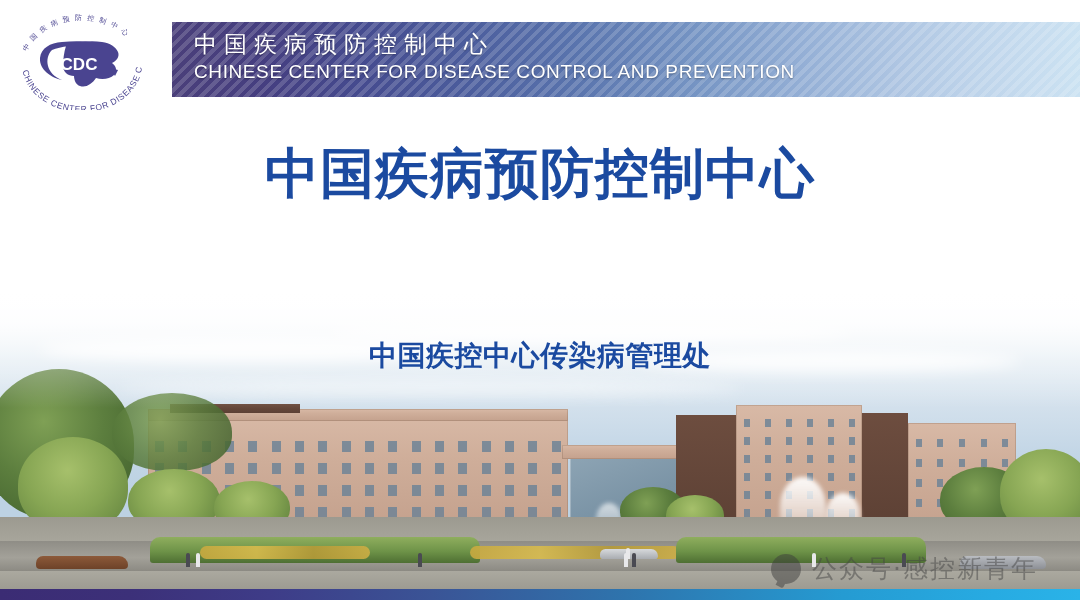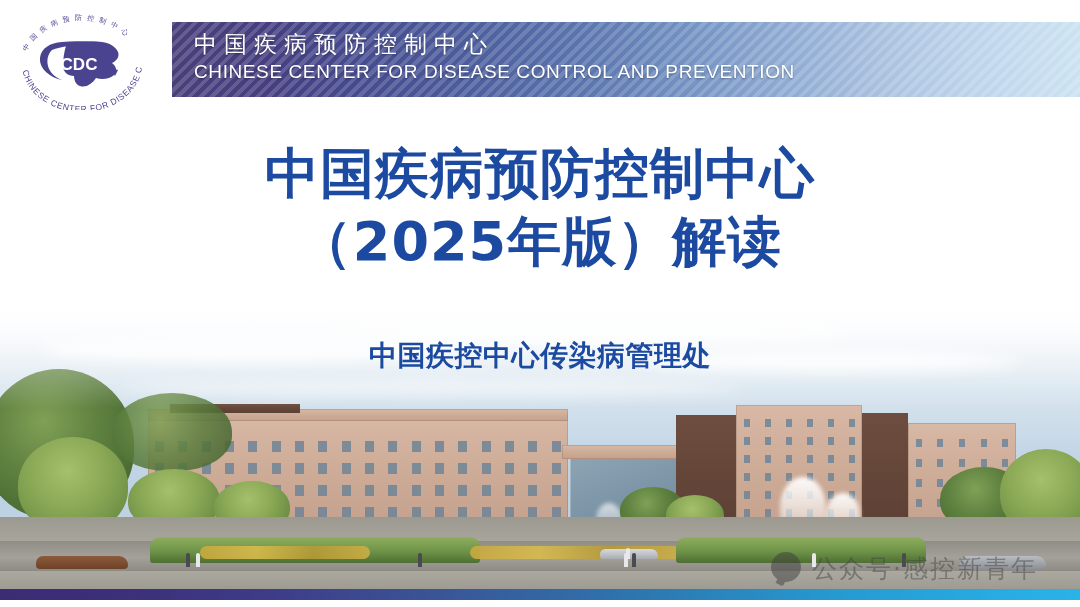--- a/index.html
+++ b/index.html
@@ -266,21 +266,21 @@
     line-height: 34px;
     color: #1b4aa0;
   }
 
   
   .watermark {
     position: absolute;
     right: 42px;
     bottom: 22px;
     display: flex;
-    align-items: flex-start;
+    align-items: center;
     gap: 11px;
     z-index: 7;
     opacity: 0.48;
   }
   .wm-icon {
     width: 30px;
     height: 30px;
     border-radius: 50%;
     background: #3b3b3b;
     position: relative;
@@ -624,21 +624,20 @@
     <div class="person" style="left:632px;"></div>
     <div class="person light" style="left:812px;"></div>
     <div class="person" style="left:902px;"></div>
     <div class="person light" style="left:626px; bottom:30px; height:11px;"></div>
 
     <div class="haze"></div>
   </div>
 
   <div class="title-block">
     <div class="title-line">中国疾病预防控制中心</div>
-    <div class="title-line">（2025年版）解读</div>
   </div>
 
   <div class="subtitle-block">
     <div class="subtitle">中国疾控中心传染病管理处</div>
   </div>
 
   <div class="watermark">
     <div class="wm-icon"></div>
     <div class="wm-text">公众号·感控新青年</div>
   </div>

